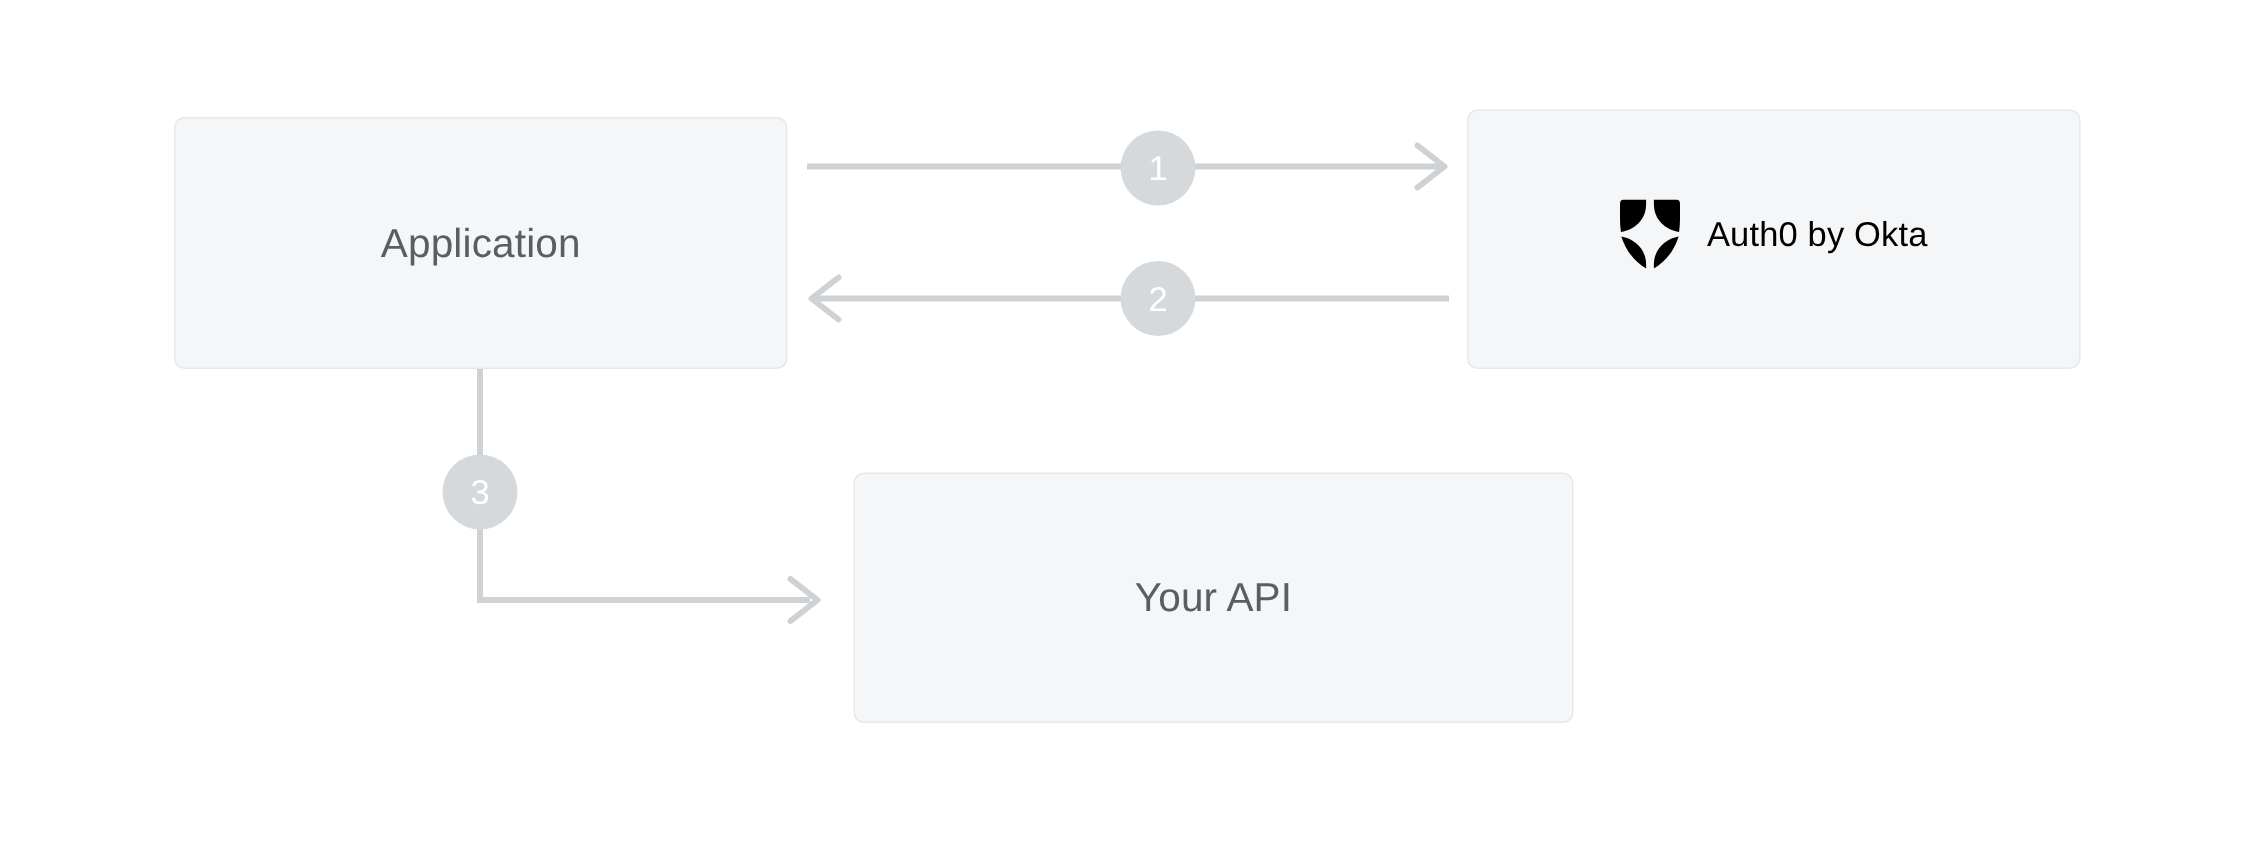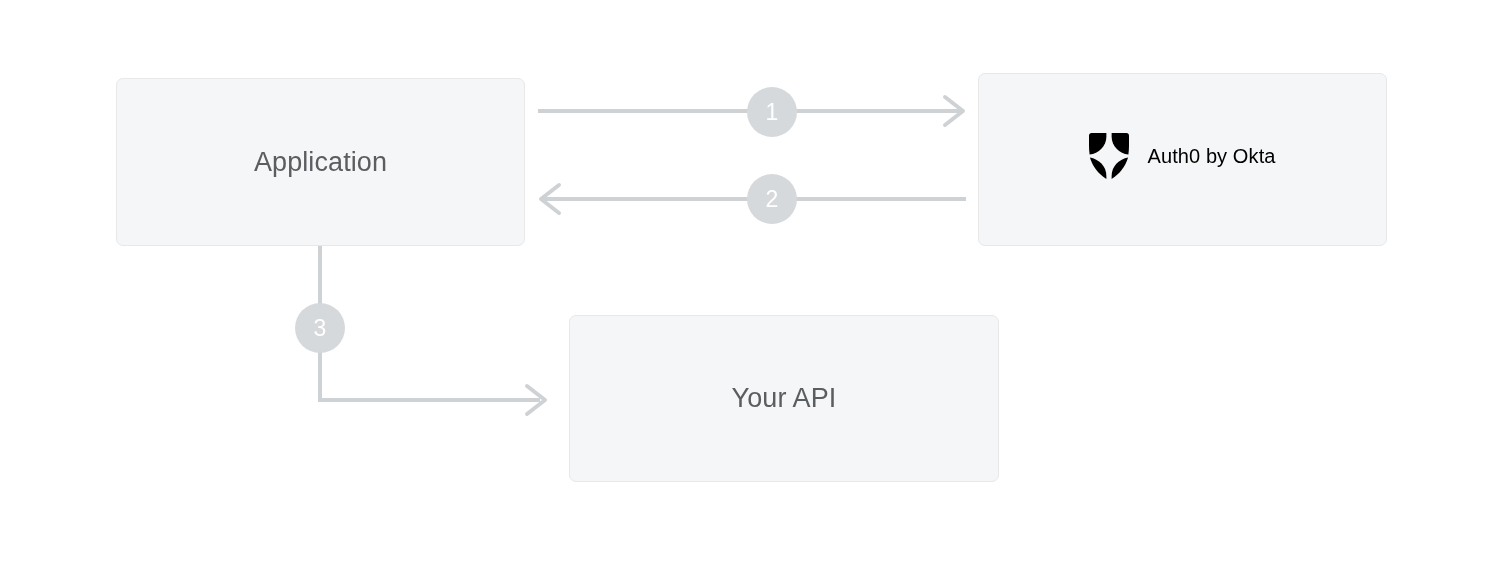--- a/index.html
+++ b/index.html
@@ -35,34 +35,34 @@
     color: #5B5E61;
     font-size: 27px;
     line-height: 43px;
     letter-spacing: 0.1px;
     white-space: nowrap;
     text-align: center;
   }
 
   #box-application { left: 116px; top: 78px;  width: 409px; height: 168px; }
   #box-auth-server { left: 978px; top: 73px;  width: 409px; height: 173px; }
-  #box-your-api    { left: 569px; top: 315px; width: 430px; height: 167px; }
+  #box-your-api    { left: 569px; top: 315px; width: 480px; height: 167px; }
 
   
   .brand-lockup {
     display: flex;
     flex-direction: row;
     align-items: center;
     justify-content: center;
     gap: 18px;
     margin-bottom: 8px;
   }
   .brand-name {
     color: #000000;
-    font-size: 20px;
+    font-size: 23px;
     line-height: 30px;
     white-space: nowrap;
     letter-spacing: 0.1px;
   }
   .auth0-shield { display: block; }
 
   
   #connectors {
     position: absolute;
     left: 0;

